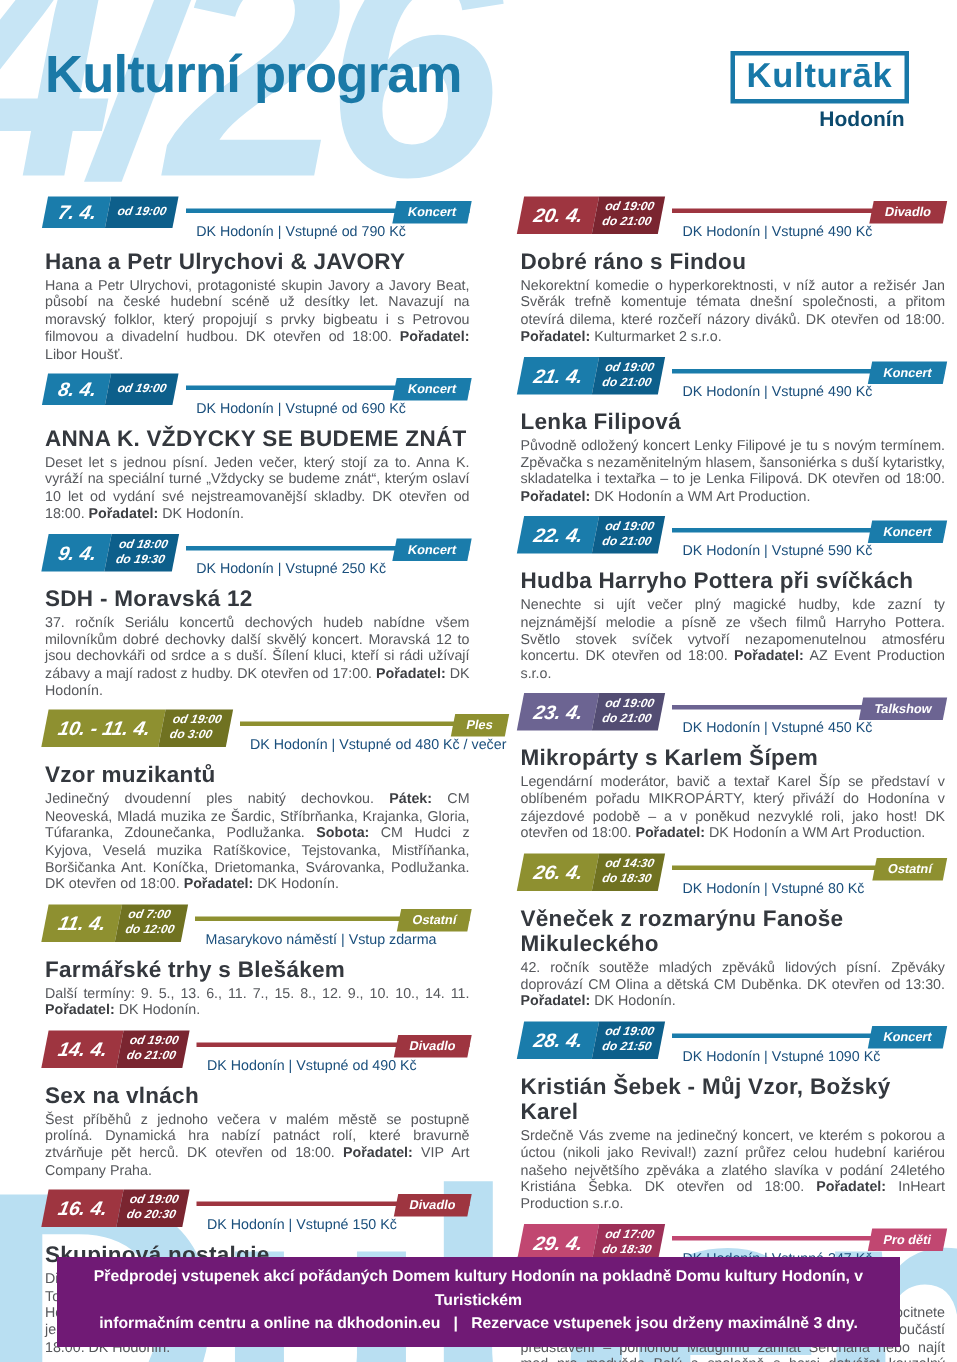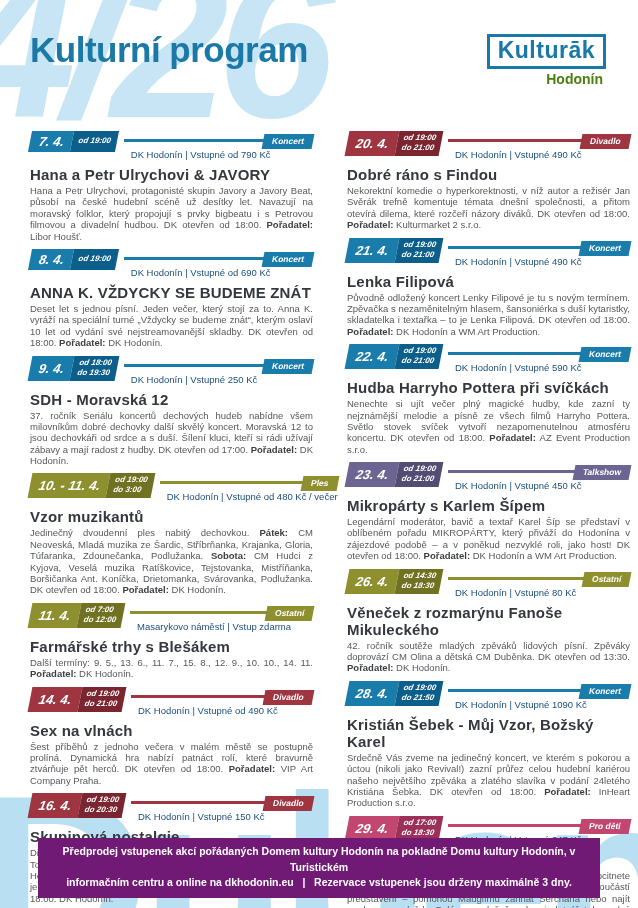--- a/index.html
+++ b/index.html
@@ -11,21 +11,21 @@
   .wm { position: absolute; z-index: 0; color: #c7e5f5; font-weight: 800; pointer-events: none; }
   #wm-top { top: -78px; left: -42px; font-size: 212px; font-style: italic; letter-spacing: -12px; }
   #wm-bottom { top: 742px; left: -22px; font-size: 238px; color: #b9dff2; letter-spacing: -8px; }
 
   
   #header { position: absolute; left: 30px; right: 30px; top: 30px; z-index: 1; }
   #page-title { font-size: 35px; font-weight: 800; color: #1a79a7; letter-spacing: -0.5px; margin-top: 0; }
   #logo { position: absolute; right: 2px; top: 4px; text-align: right; }
   #logo-box { display: inline-block; border: 3px solid #1878a8; padding: 0 8px 2px; }
   #logo-name { font-size: 23px; font-weight: 800; color: #1878a8; letter-spacing: 0.5px; margin-top: 36px; }
-  #logo-city { font-size: 14px; font-weight: 800; color: #4d7c0f; margin: 2px 3px 0 0; }
+  #logo-city { font-size: 14px; font-weight: 800; color: #0c4a6e; margin: 2px 3px 0 0; }
 
   
   #events { position: absolute; left: 30px; top: 131px; width: 600px; z-index: 1; display: flex; gap: 34px; }
   .col { width: 283px; }
 
   .event { margin-bottom: 7px; }
   .ev-head { display: flex; align-items: flex-start; }
   .badge { display: flex; align-items: stretch; transform: skewX(-11deg); flex: 0 0 auto; }
   .bdate { background: var(--cat); color: #fff; font-weight: 800; font-style: italic; font-size: 13px; padding: 3px 8px 3px 9px; display: flex; align-items: center; white-space: nowrap; }
   .btimes { background: var(--cat-dark); color: #fff; font-size: 8px; font-weight: 700; font-style: italic; padding: 2px 6px; display: flex; flex-direction: column; justify-content: center; line-height: 1.3; white-space: nowrap; }

